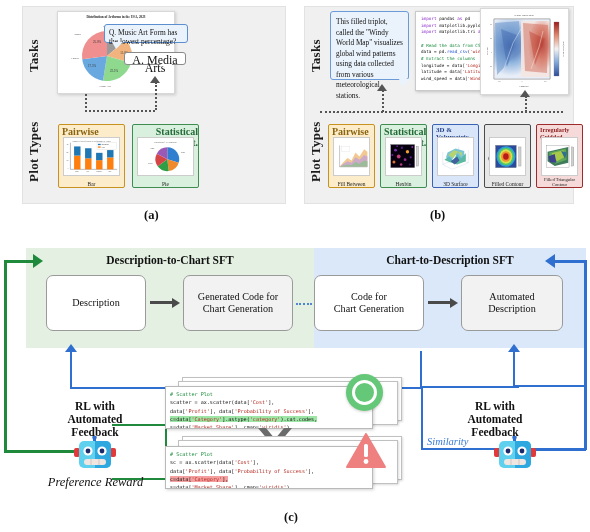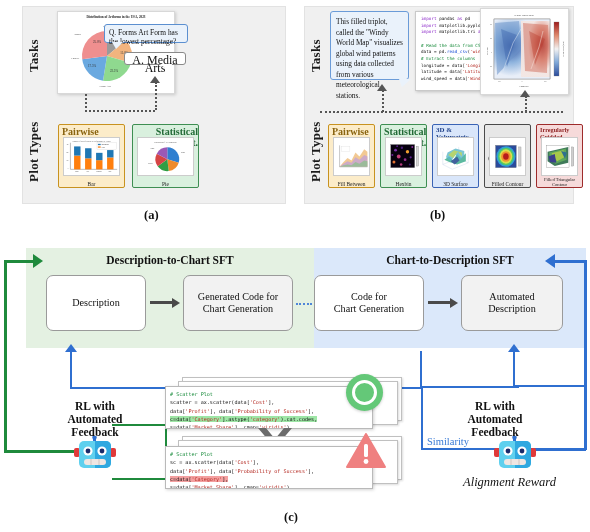--- a/index.html
+++ b/index.html
@@ -132,21 +132,21 @@
 
   .rl-title{
     position:absolute;text-align:center;font-weight:bold;
     font-size:11.5px;line-height:1.12;color:#111;
   }
   .reward-cap{
     position:absolute;text-align:center;font-style:italic;
     font-size:12.5px;color:#111;
   }
   .sim-lbl{
-    position:absolute;font-size:10.5px;color:#3a7bd5;
+    position:absolute;font-size:10.5px;color:#3a7bd5;font-style:italic;
   }
 
   
   .snipstack{position:absolute;}
   .snip-back{
     position:absolute;background:#fff;border:1px solid #c0c0c0;
     box-shadow:1px 1px 2px rgba(0,0,0,.14);
   }
   .snip{
     position:absolute;background:#fff;border:1px solid #b9b9b9;
@@ -201,21 +201,21 @@
       <text x="-15" y="11" font-size="3.2" fill="#333" text-anchor="middle">17.5%</text>
       <text x="-10" y="-13" font-size="3.2" fill="#333" text-anchor="middle">25.0%</text>
       <text x="2" y="-29" font-size="2.6" fill="#444" text-anchor="middle">Media Arts</text>
       <text x="-26" y="-21" font-size="2.6" fill="#444" text-anchor="end">Music</text>
       <text x="-28" y="3" font-size="2.6" fill="#444" text-anchor="end">Theater</text>
       <text x="-2" y="31" font-size="2.6" fill="#444" text-anchor="middle">Visual Arts</text>
     </g>
   </svg>
 </div>
 
-<div class="bubble" style="left:104px;top:24px;width:84px;height:19px;">Q. Forms Art Form has the lowest percentage?</div>
+<div class="bubble" style="left:104px;top:24px;width:84px;height:19px;">Q. Music Art Form has the lowest percentage?</div>
 <div class="bub-tail" style="left:112px;top:42px;border-left:4px solid transparent;border-right:7px solid transparent;border-top:7px solid #eaf2fb;"></div>
 
 <div class="bubble ans" style="left:124px;top:52px;width:62px;height:13px;line-height:8px;text-align:center;font-size:12px;">A. Media Arts</div>
 <div class="bub-tail" style="left:160px;top:64px;border-left:10px solid transparent;border-right:2px solid transparent;border-top:8px solid #ffffff;"></div>
 
 <div class="dotline" style="left:85px;top:94px;height:18px;"></div>
 <div class="dothoriz" style="left:85px;top:110px;width:70px;"></div>
 <div class="dotline" style="left:155px;top:82px;height:28px;"></div>
 <div class="uparrow" style="left:150px;top:76px;"></div>
 
@@ -518,41 +518,41 @@
     <rect x="6" y="5" width="32" height="27" rx="5" fill="#5fd0ee"></rect>
     <path d="M22,5 h11 a5,5 0 0 1 5,5 v17 a5,5 0 0 1 -5,5 h-11 z" fill="#2fa8e0"></path>
     <circle cx="15" cy="15" r="4.6" fill="#fff"></circle>
       <circle cx="29" cy="15" r="4.6" fill="#fff"></circle>
     <circle cx="15" cy="15" r="2.4" fill="#1a2a6a"></circle>
       <circle cx="29" cy="15" r="2.4" fill="#1a2a6a"></circle>
     <rect x="11" y="23" width="22" height="6" rx="3" fill="#efe6e2"></rect>
     <line x1="18" y1="23" x2="18" y2="29" stroke="#cfc4c0" stroke-width="1"></line>
     <line x1="26" y1="23" x2="26" y2="29" stroke="#cfc4c0" stroke-width="1"></line>
   </svg>
+  <div class="reward-cap" style="left:18px;top:237px;width:155px;">Preference Reward</div>
 
   <div class="rl-title" style="left:440px;top:162px;width:110px;white-space:pre-line;"><span>RL with
 Automated
 Feedback</span></div>
   <div class="sim-lbl" style="left:427px;top:198px;">Similarity</div>
   <svg class="fig" style="left:493px;top:198px;" width="44" height="34" viewBox="0 0 44 34">
     <rect x="20" y="0" width="3" height="5" fill="#2f6fd0"></rect>
     <circle cx="21.5" cy="1.5" r="2.2" fill="#2f6fd0"></circle>
     <rect x="1" y="12" width="6" height="9" rx="2" fill="#e03a3a"></rect>
     <rect x="37" y="12" width="6" height="9" rx="2" fill="#e03a3a"></rect>
     <rect x="6" y="5" width="32" height="27" rx="5" fill="#5fd0ee"></rect>
     <path d="M22,5 h11 a5,5 0 0 1 5,5 v17 a5,5 0 0 1 -5,5 h-11 z" fill="#2fa8e0"></path>
     <circle cx="15" cy="15" r="4.6" fill="#fff"></circle>
       <circle cx="29" cy="15" r="4.6" fill="#fff"></circle>
     <circle cx="15" cy="15" r="2.4" fill="#1a2a6a"></circle>
       <circle cx="29" cy="15" r="2.4" fill="#1a2a6a"></circle>
     <rect x="11" y="23" width="22" height="6" rx="3" fill="#efe6e2"></rect>
     <line x1="18" y1="23" x2="18" y2="29" stroke="#cfc4c0" stroke-width="1"></line>
     <line x1="26" y1="23" x2="26" y2="29" stroke="#cfc4c0" stroke-width="1"></line>
   </svg>
-  <div class="reward-cap" style="left:432px;top:237px;width:155px;">Alignment Reward</div>
 
   <div class="snipstack">
     <div class="snip-back" style="left:182px;top:139px;width:218px;height:42px;"></div>
     <div class="snip-back" style="left:178px;top:143px;width:218px;height:42px;"></div>
     <div class="snip" style="left:165px;top:148px;width:208px;height:43px;"><span class="cmt"># Scatter Plot</span>
 scatter = ax.scatter(data[<span class="str">'Cost'</span>],
 data[<span class="str">'Profit'</span>], data[<span class="str">'Probability of Success'</span>],
 <span class="hl-g">c=data[<span class="str">'Category'</span>].astype(<span class="str">'category'</span>).cat.codes,</span>
 s=data[<span class="str">'Market Share'</span>], cmap=<span class="str">'viridis'</span>)
   . . .</div>

